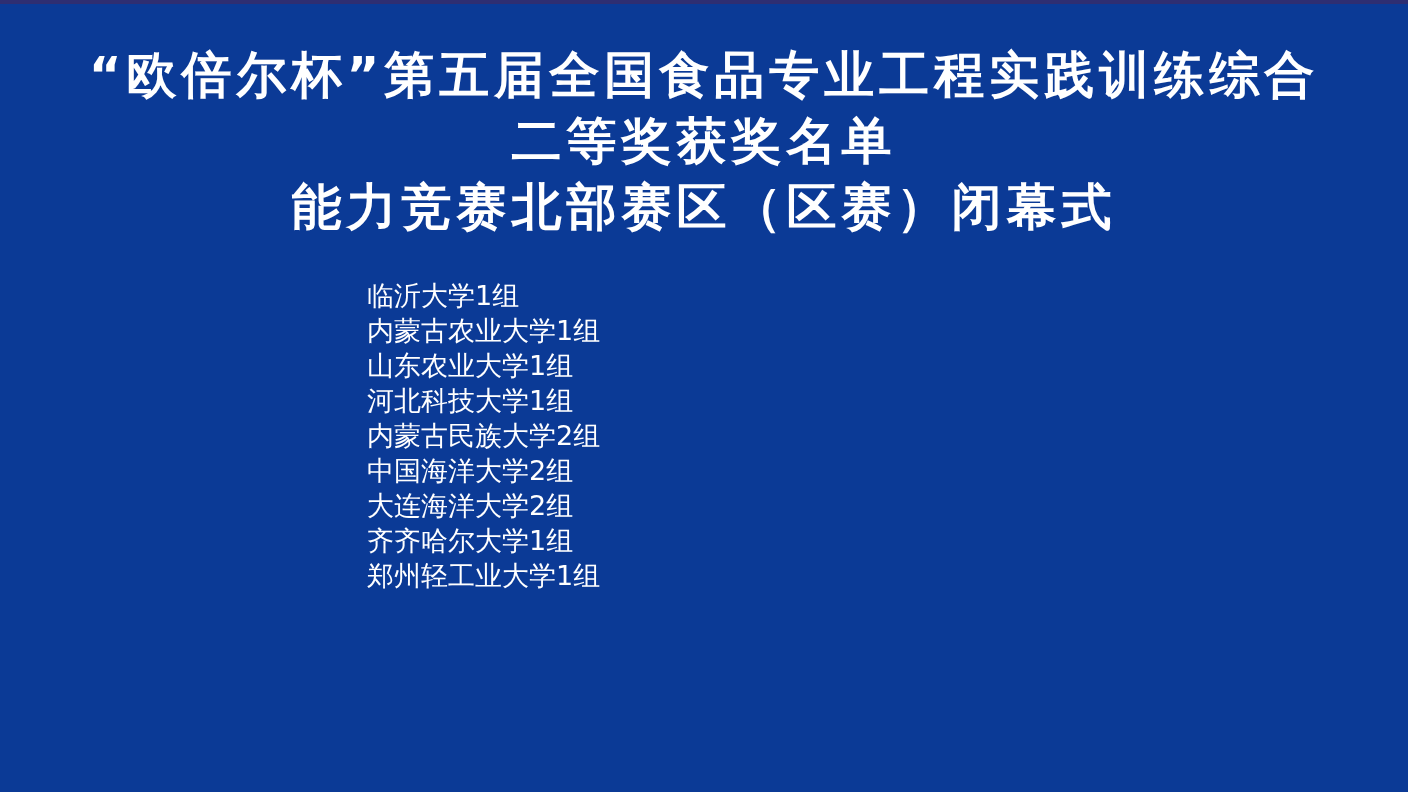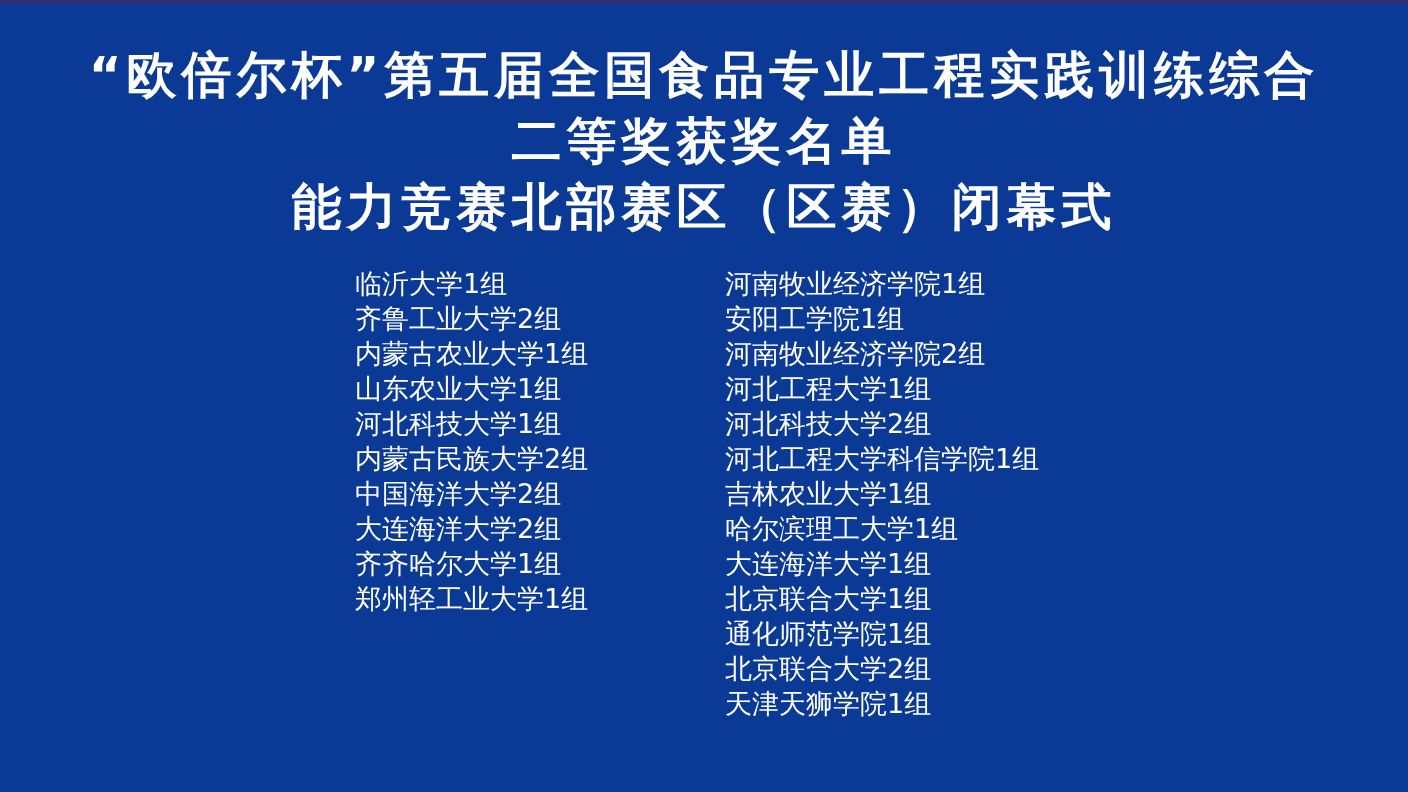--- a/index.html
+++ b/index.html
@@ -34,21 +34,21 @@
     letter-spacing: 5px;
     white-space: nowrap;
   }
   .columns {
     display: flex;
     margin-left: 355px;
     margin-top: 26px;
   }
   .award-col {
     list-style: none;
-    margin: 0;
+    margin: 12px;
     padding: 0;
     color: var(--fg, #ffffff);
     font-size: 27px;
     line-height: 35px;
     font-weight: 400;
   }
   .award-col.left {
     width: 370px;
   }
   .award-col li {
@@ -63,39 +63,23 @@
 
   <div class="title-block">
     <div class="title-line">“欧倍尔杯”第五届全国食品专业工程实践训练综合</div>
     <div class="title-line">二等奖获奖名单</div>
     <div class="title-line">能力竞赛北部赛区（区赛）闭幕式</div>
   </div>
 
   <div class="columns">
     <ul class="award-col left">
       <li>临沂大学1组</li>
-      <li>齐鲁工业大学2组</li>
       <li>内蒙古农业大学1组</li>
       <li>山东农业大学1组</li>
       <li>河北科技大学1组</li>
       <li>内蒙古民族大学2组</li>
       <li>中国海洋大学2组</li>
       <li>大连海洋大学2组</li>
       <li>齐齐哈尔大学1组</li>
       <li>郑州轻工业大学1组</li>
     </ul>
-    <ul class="award-col right">
-      <li>河南牧业经济学院1组</li>
-      <li>安阳工学院1组</li>
-      <li>河南牧业经济学院2组</li>
-      <li>河北工程大学1组</li>
-      <li>河北科技大学2组</li>
-      <li>河北工程大学科信学院1组</li>
-      <li>吉林农业大学1组</li>
-      <li>哈尔滨理工大学1组</li>
-      <li>大连海洋大学1组</li>
-      <li>北京联合大学1组</li>
-      <li>通化师范学院1组</li>
-      <li>北京联合大学2组</li>
-      <li>天津天狮学院1组</li>
-    </ul>
   </div>
 </div>
 
 </body></html>

